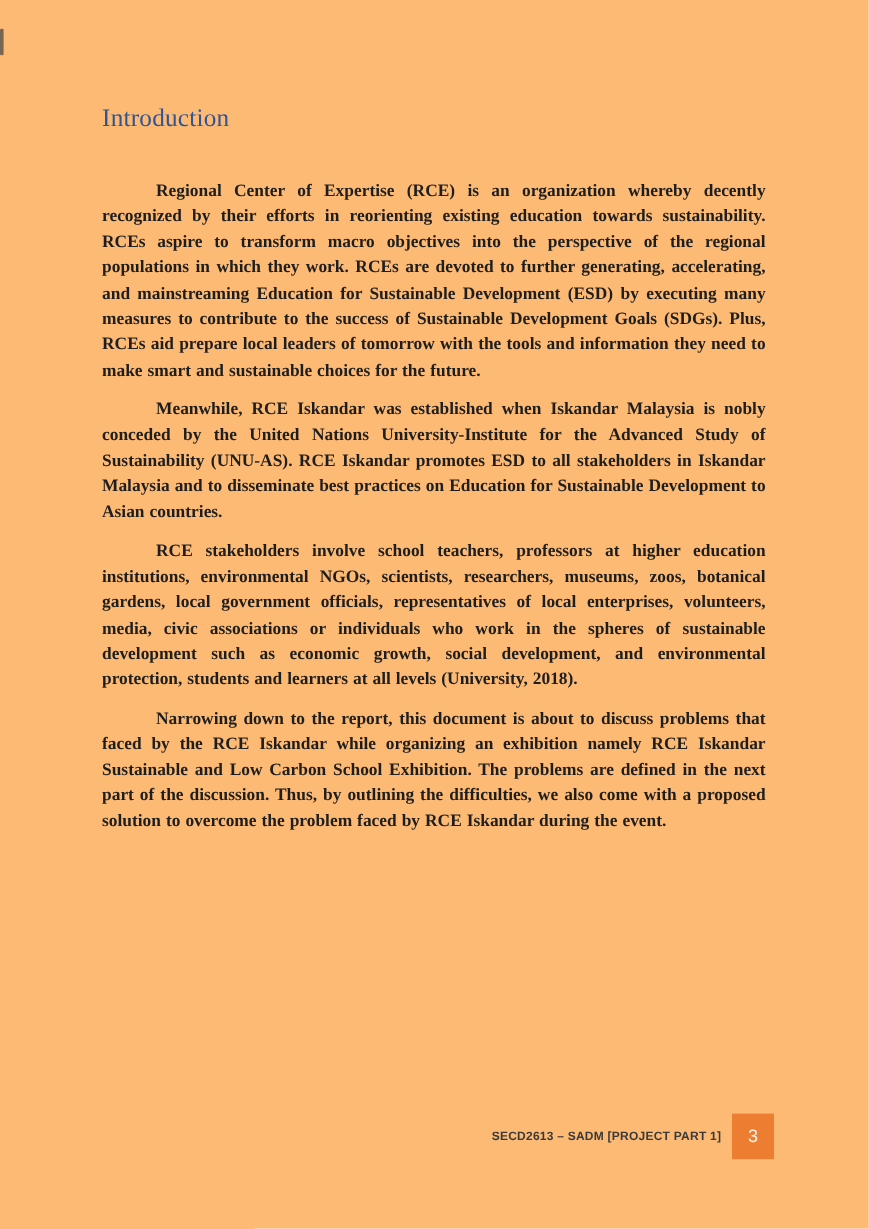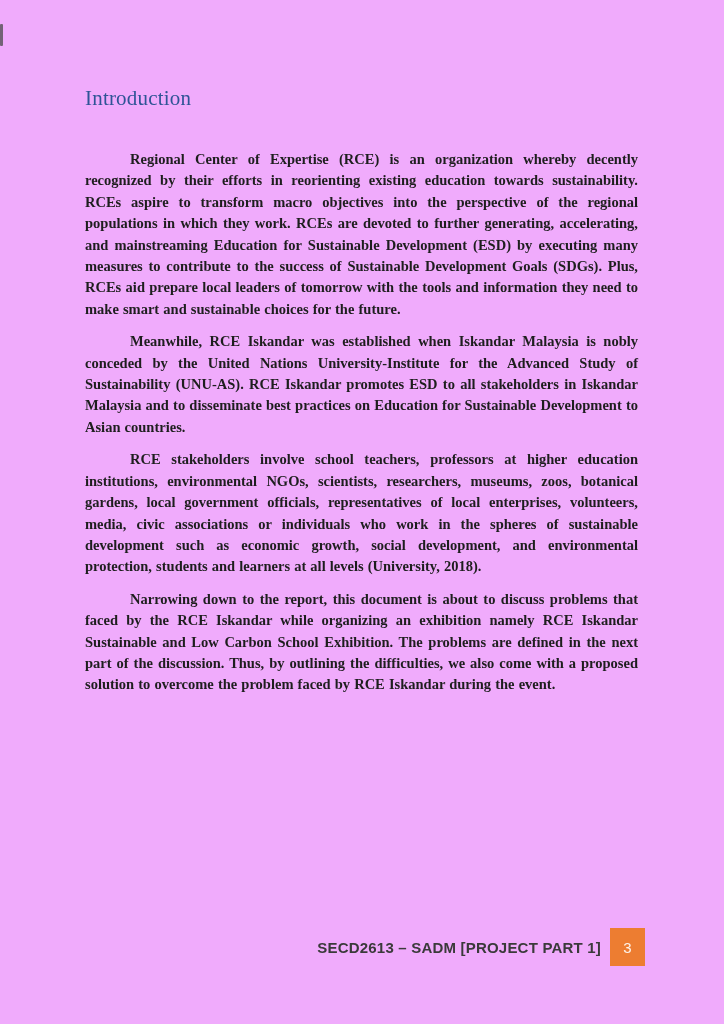--- a/index.html
+++ b/index.html
@@ -4,21 +4,21 @@
 <style>
   html, body {
     margin: 0;
     padding: 0;
     background: #ffffff;
   }
   .page {
     position: relative;
     width: 724px;
     height: 1024px;
-    background: #f0abfc;
+    background: #fdba74;
     overflow: hidden;
     font-family: "Liberation Serif", serif;
   }
   .edge-artifact {
     position: absolute;
     left: 0;
     top: 24px;
     width: 3px;
     height: 22px;
     background: #4a4a4a;
@@ -52,21 +52,21 @@
   .page-footer {
     position: absolute;
     top: 928px;
     right: 79px;
     display: flex;
     align-items: center;
     gap: 9px;
   }
   .footer-course-label {
     font-family: "Liberation Sans", sans-serif;
-    font-size: 15px;
+    font-size: 10px;
     font-weight: 600;
     color: #3a3a3a;
     letter-spacing: 0.2px;
     white-space: nowrap;
   }
   .page-number-badge {
     width: 35px;
     height: 38px;
     background: #ed7d31;
     color: #fdf4ec;

